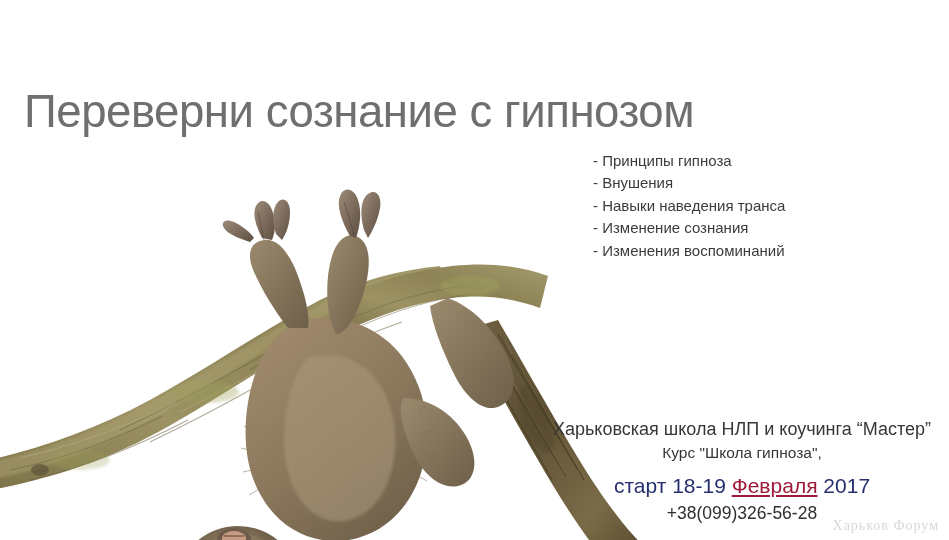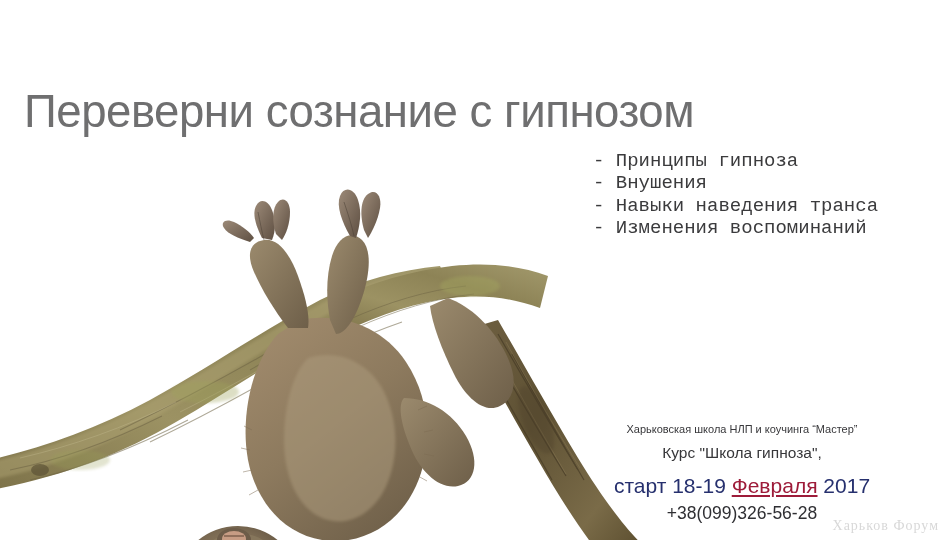--- a/index.html
+++ b/index.html
@@ -45,37 +45,36 @@
   }
 
   
   #bullets {
     position: absolute;
     left: 593px;
     top: 150px;
     width: 330px;
   }
   #bullets .bullet-row {
-    font-size: 19px;
+    font-size: 15px;
     line-height: 22.4px;
     color: #3b3b3d;
     white-space: nowrap;
-    font-family: Liberation Mono, monospace;
   }
 
   
   #bottom-block {
     position: absolute;
     left: 535px;
     top: 418px;
     width: 414px;
     text-align: center;
   }
   #bottom-block .org-line {
-    font-size: 11px;
+    font-size: 18px;
     line-height: 23px;
     color: #37373a;
     white-space: nowrap;
   }
   #bottom-block .course-line {
     font-size: 15.5px;
     line-height: 23px;
     color: #37373a;
     white-space: nowrap;
   }
@@ -282,20 +281,21 @@
       </g>
     </svg>
   </div>
 
   <div id="title">Переверни сознание с гипнозом</div>
 
   <div id="bullets">
     <div class="bullet-row">- Принципы гипноза</div>
     <div class="bullet-row">- Внушения</div>
     <div class="bullet-row">- Навыки наведения транса</div>
+    <div class="bullet-row">- Изменение сознания</div>
     <div class="bullet-row">- Изменения воспоминаний</div>
   </div>
 
   <div id="bottom-block">
     <div class="org-line">Харьковская школа НЛП и коучинга “Мастер”</div>
     <div class="course-line">Курс "Школа гипноза",</div>
     <div id="start-line">
       <span class="seg-blue">старт 18-19</span><span> </span><span class="seg-red">Февраля</span><span> </span><span class="seg-blue">2017</span>
     </div>
     <div id="phone-line">+38(099)326-56-28</div>

